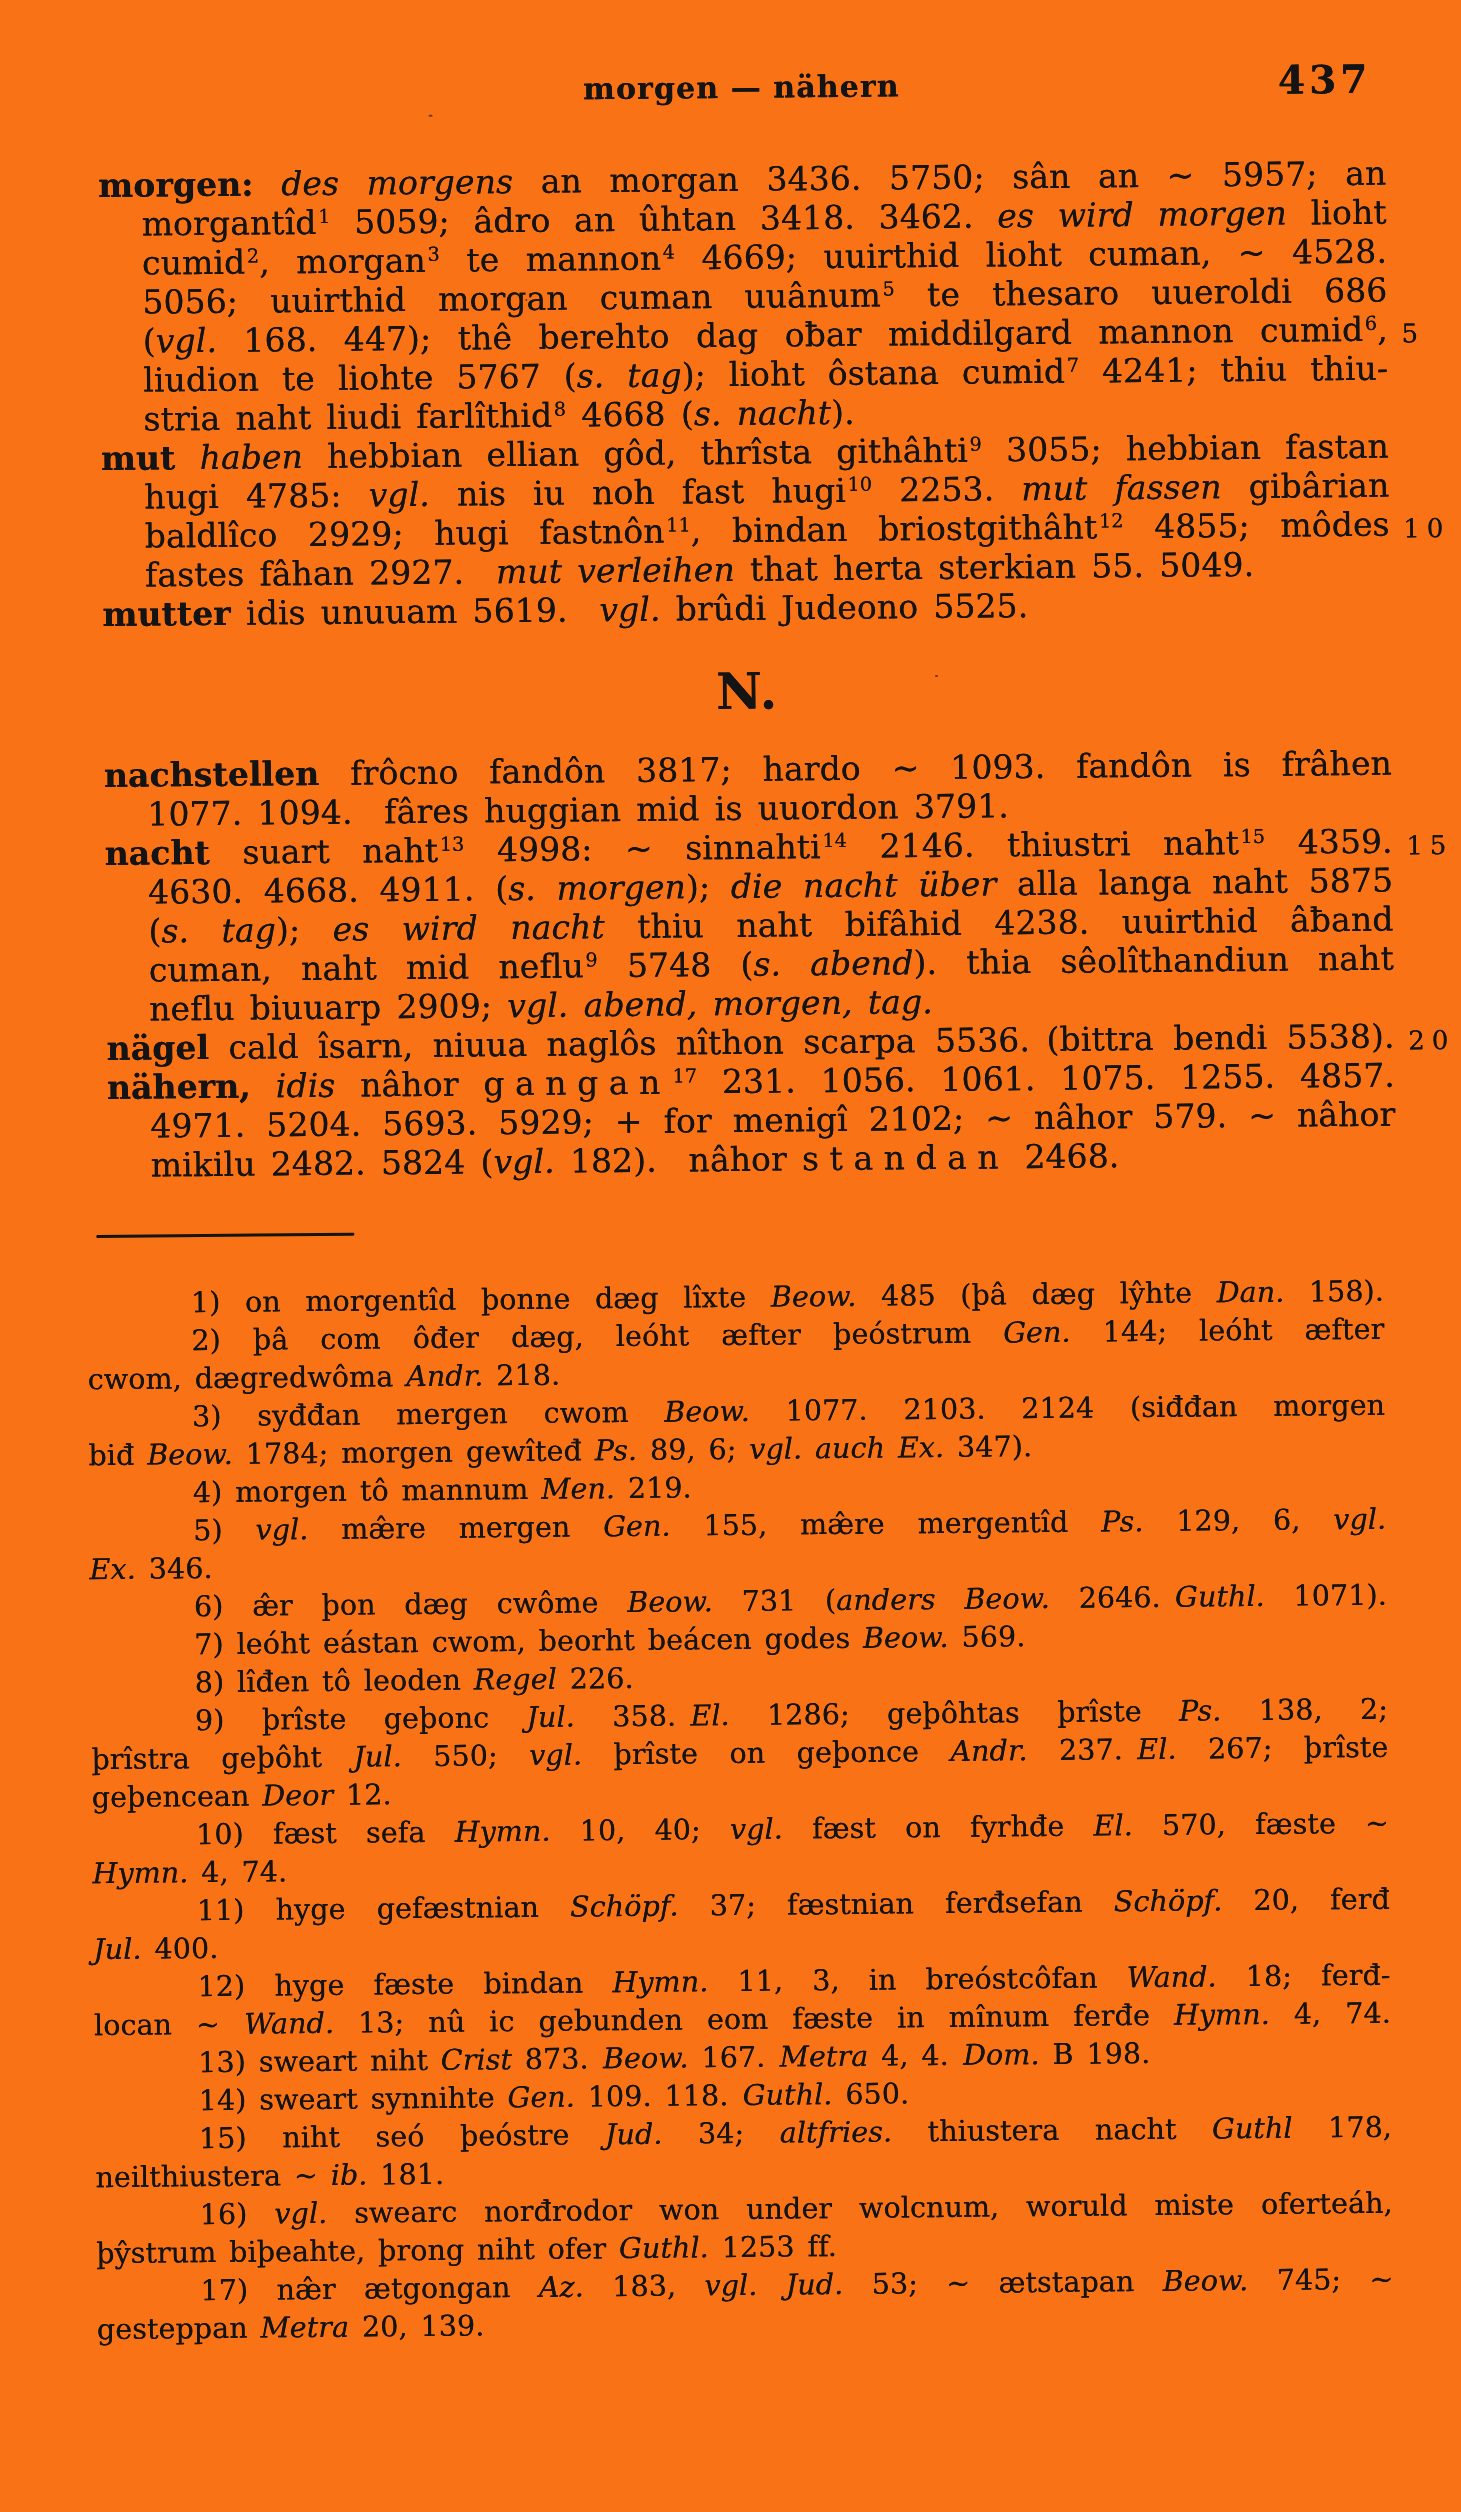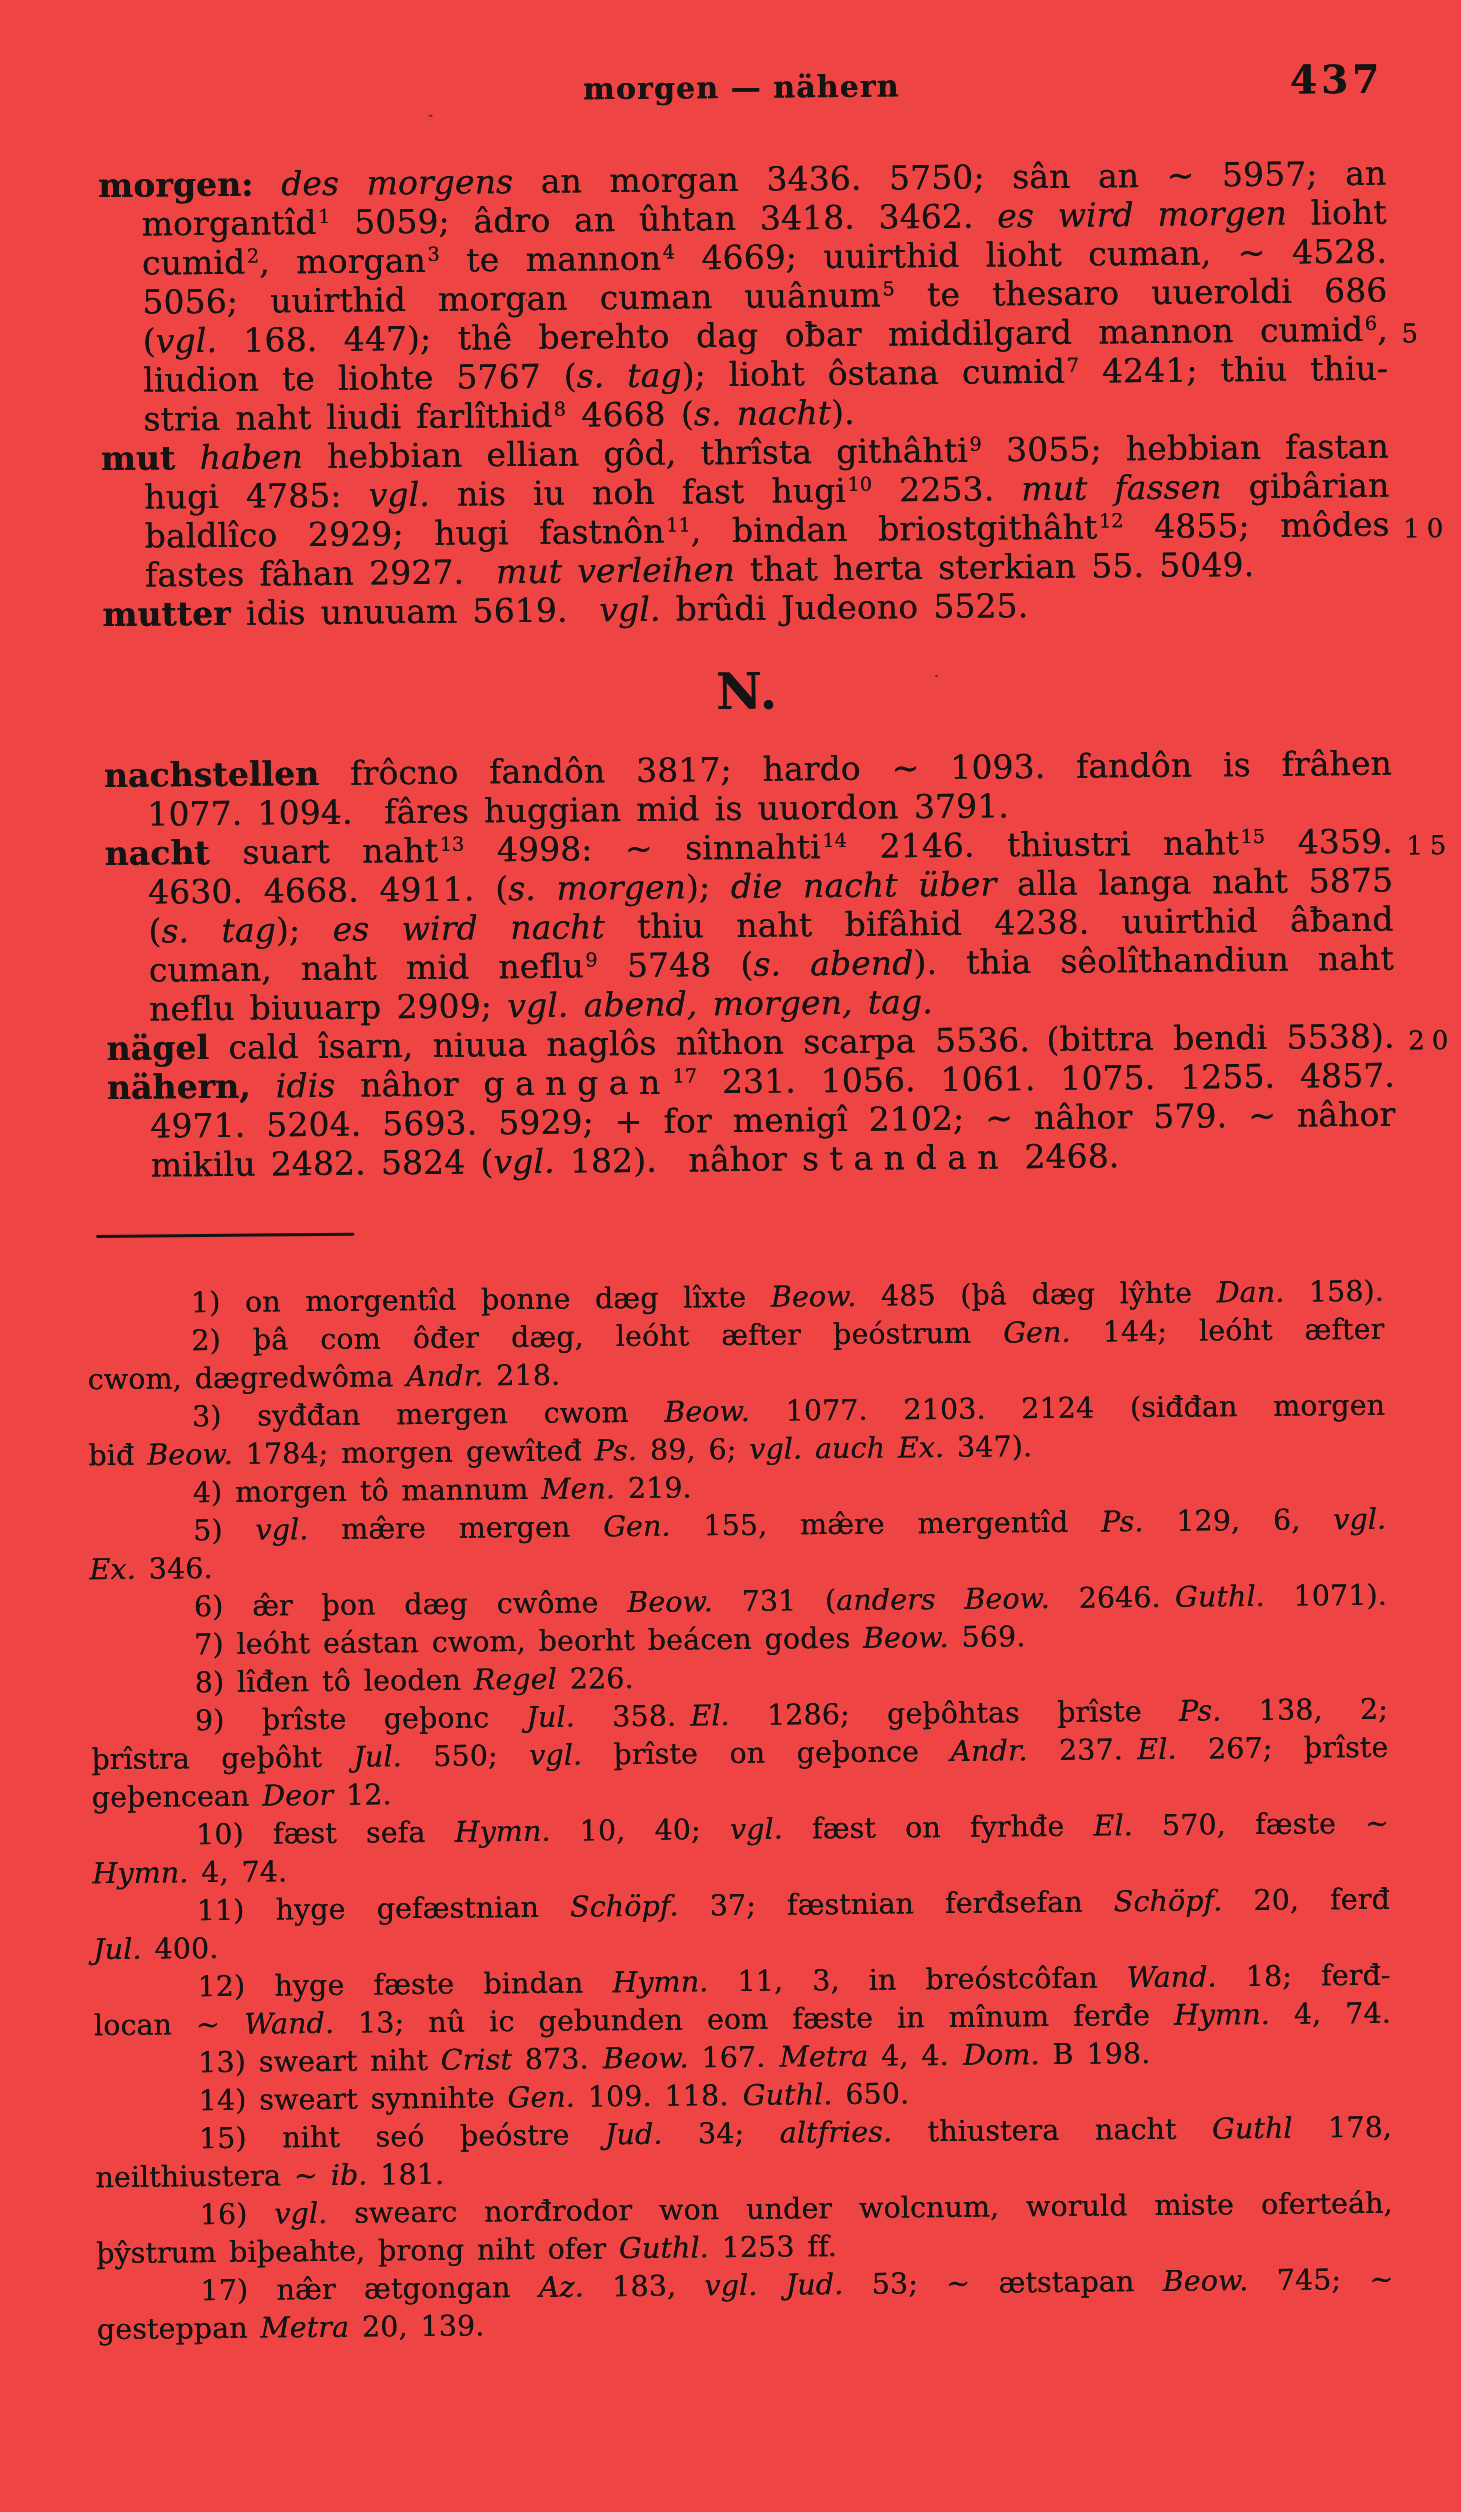--- a/index.html
+++ b/index.html
@@ -12,21 +12,21 @@
     position:absolute;inset:0;
     transform:rotate(-0.55deg);
     transform-origin:731px 1199px;
     text-shadow:0.2px 0 0 currentColor;
   }
   .runhead{
     position:absolute;top:70px;left:108px;width:1288px;
     text-align:center;font-size:30px;font-weight:bold;letter-spacing:1.1px;
   }
   .pagenum{
-    position:absolute;right:2px;top:-8px;
+    position:absolute;right:14px;top:-8px;
     font-size:39px;font-weight:bold;letter-spacing:4px;
   }
   .main{
     position:absolute;top:160px;left:108px;width:1288px;
     font-size:33px;line-height:39px;word-spacing:0.14em;letter-spacing:0.1px;
   }
   .foot{
     position:absolute;top:1279px;left:86px;width:1297px;
     font-size:28.5px;line-height:38px;word-spacing:0.13em;letter-spacing:0.1px;
   }
@@ -51,21 +51,21 @@
   }
   .rule{
     position:absolute;top:1229px;left:96px;width:258px;height:2.9px;
     background:#141414;border-radius:1.1px;
   }
   .speck{position:absolute;background:#2a2a2a;border-radius:50%;opacity:0.75;}
 </style>
 </head>
 <body>
 
-<div class="page" style="background: #ef4444; color: rgb(20, 20, 20);">
+<div class="page" style="background: #f97316; color: rgb(20, 20, 20);">
   <div class="content">
 
     <div class="runhead">
       <span>morgen — nähern</span>
       <span class="pagenum">437</span>
     </div>
 
     <div class="main" id="main-lines">
         <div class="line just"><span class="b">morgen:</span><span class="i"> des morgens</span><span class="n"> an morgan 3436. 5750; sân an ~ 5957; an</span></div>
         <div class="line ind just"><span class="n">morgantîd</span><sup>1</sup><span class="n"> 5059; âdro an ûhtan 3418. 3462. </span><span class="i">es wird morgen</span><span class="n"> lioht</span></div>

